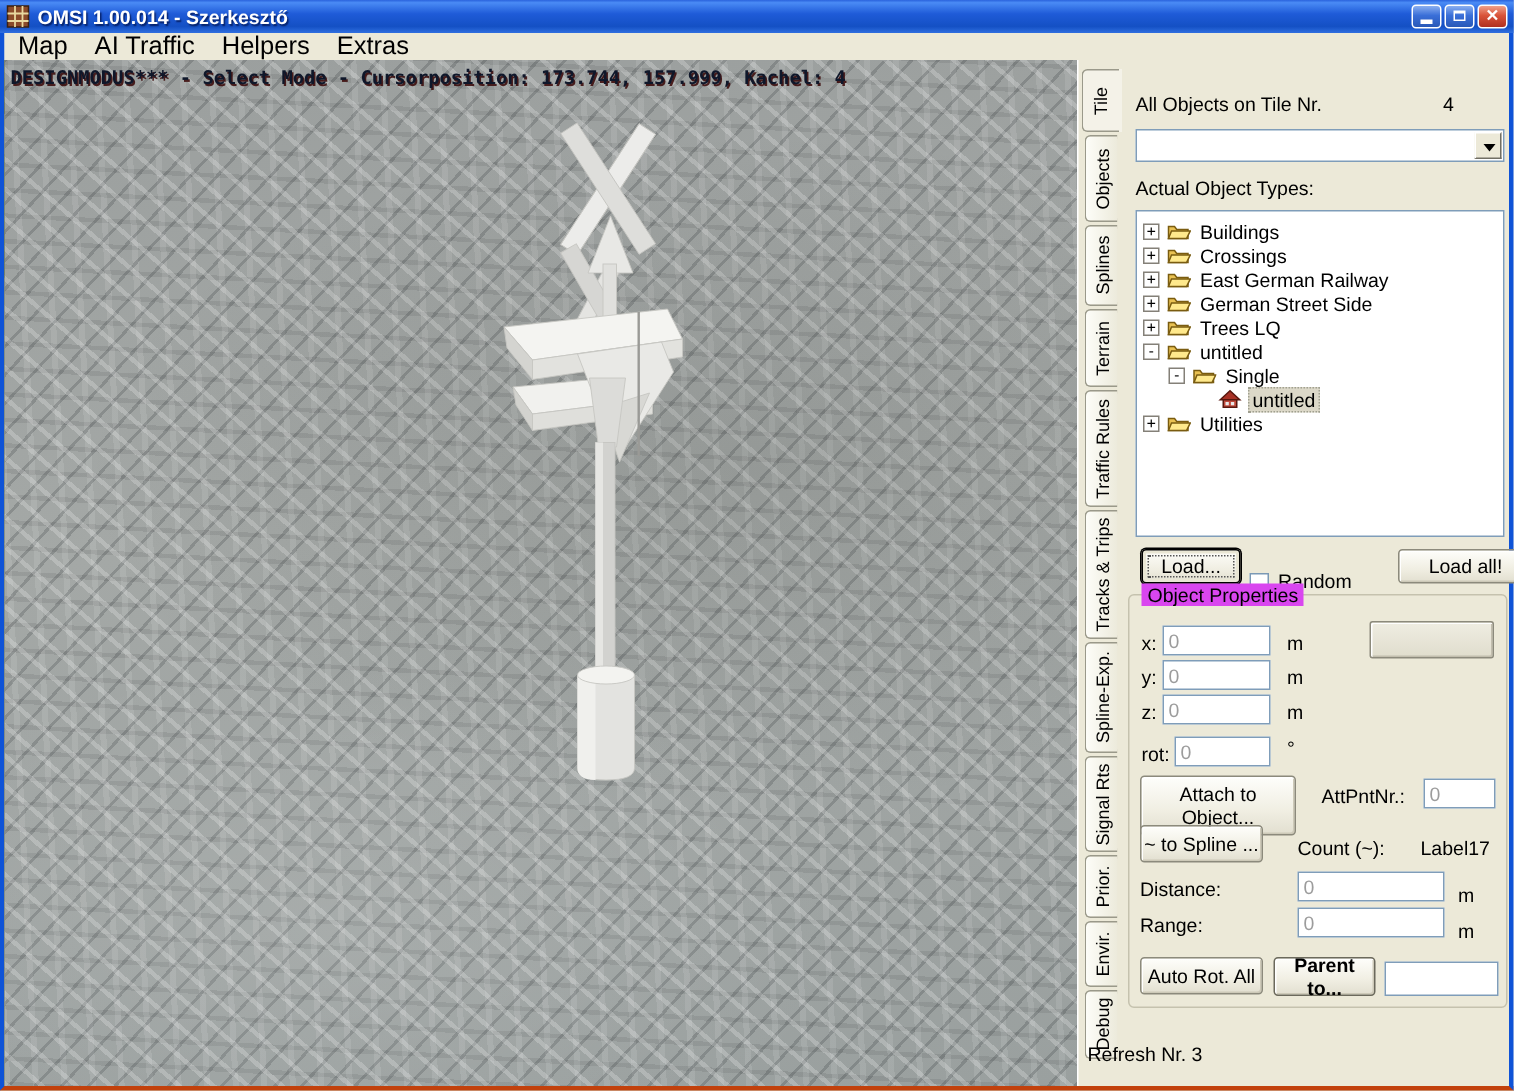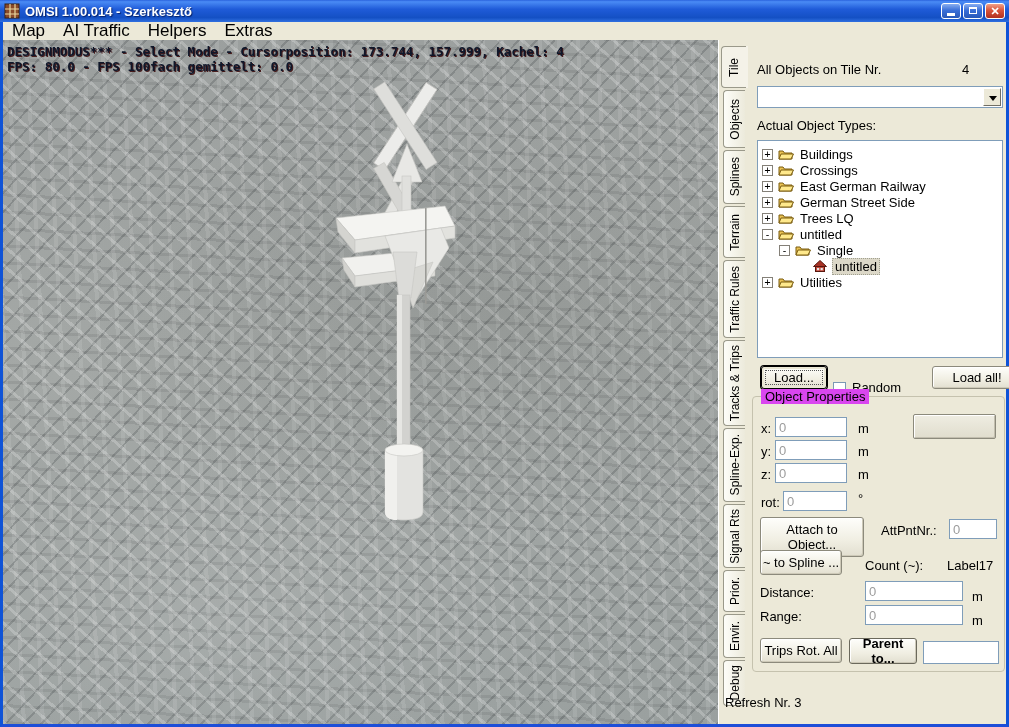--- a/index.html
+++ b/index.html
@@ -1,20 +1,20 @@
 <!DOCTYPE html>
 <html><head>
 <meta charset="utf-8">
 <style>
   * { box-sizing: border-box; margin: 0; padding: 0; }
   html,body { width:1009px; height:727px; overflow:hidden; }
   body { font-family:"Liberation Sans", sans-serif; font-size:13px; }
 
   #window { position:absolute; inset:0; width:1009px; height:727px;
-    border-left:3px solid #0f53d7; border-right:3px solid #0f53d7; border-bottom:3px solid #1d4ed8;
+    border-left:3px solid #0f53d7; border-right:3px solid #0f53d7; border-bottom:3px solid #c2410c;
     background:#ece9d8; }
 
   
   .titlebar { position:absolute; left:-3px; top:0; width:1009px; height:22px;
     background:linear-gradient(180deg,#2a63dd 0%,#4a8bf5 8%,#1f5bd8 42%,#1450c4 80%,#2f6fe0 100%);
     display:flex; align-items:center; padding:0 4px; }
   .title-text { color:#fff; font-weight:bold; font-size:13px; text-shadow:1px 1px 1px rgba(0,20,80,.8); margin-left:5px; white-space:nowrap; }
   .app-icon { width:16px; height:16px; display:inline-block; }
   .win-btns { position:absolute; right:4px; top:3px; display:flex; gap:2px; }
   .wbtn { width:20px; height:16px; border:1px solid #fff; border-radius:3px; color:#fff;
@@ -221,21 +221,21 @@
           <polygon points="390,212 414,212 408,258 396,258" fill="#dcdcd9"></polygon>
           <rect x="394" y="255" width="13" height="156" fill="#d2d2cf"></rect>
           <rect x="394" y="255" width="5" height="156" fill="#e6e6e3" stroke="none"></rect>
 
           <path d="M382 410 L382 472 Q382 480 401 480 Q420 480 420 472 L420 410 Z" fill="#e3e3e0"></path>
           <path d="M382 410 L382 472 Q382 480 394 480 L394 410 Z" fill="#f0f0ed" stroke="none"></path>
           <ellipse cx="401" cy="410" rx="19" ry="6" fill="#f3f3f0"></ellipse>
         </g>
       </svg>
 
-      <div class="debug-text"><span>DESIGNMODUS*** - Select Mode - Cursorposition: 173.744, 157.999, Kachel: 4</span><br><span>FPS: 80.0 - FPS 100fach gemittelt: 0.0</span></div>
+      <div class="debug-text"><span>DESIGNMODUS*** - Select Mode - Cursorposition: 173.744, 157.999, Kachel: 4</span><br></div>
     </div>
 
     <div class="panel">
 
       <div class="tabstrip">
         <div class="vtab active" style="height:42px;">
             <span>Tile</span>
           </div>
         <div class="vtab" style="height:58px;">
             <span>Objects</span>
@@ -412,21 +412,21 @@
 
           <span class="p-label" style="left:7px;top:188px;">Distance:</span>
           <input class="field disabled" style="left: 112px; top: 184px; width: 98px;" readonly="" value="0">
           <span class="p-label" style="left:219px;top:192px;">m</span>
 
           <span class="p-label" style="left:7px;top:212px;">Range:</span>
           <input class="field disabled" style="left: 112px; top: 208px; width: 98px;" readonly="" value="0">
           <span class="p-label" style="left:219px;top:216px;">m</span>
 
           <div class="xpbtn" style="left:7px;top:241px;width:82px;height:25px;">
-              <span>Trips Rot. All</span>
+              <span>Auto Rot. All</span>
             </div>
           <div class="xpbtn bold" style="left:96px;top:241px;width:68px;height:26px;">
               <span>Parent to...</span>
             </div>
           <input class="field" style="left: 170px; top: 244px; width: 76px; height: 23px;" value="">
         </div>
 
       </div>
 
       <span class="status-text">Refresh Nr. 3</span>

